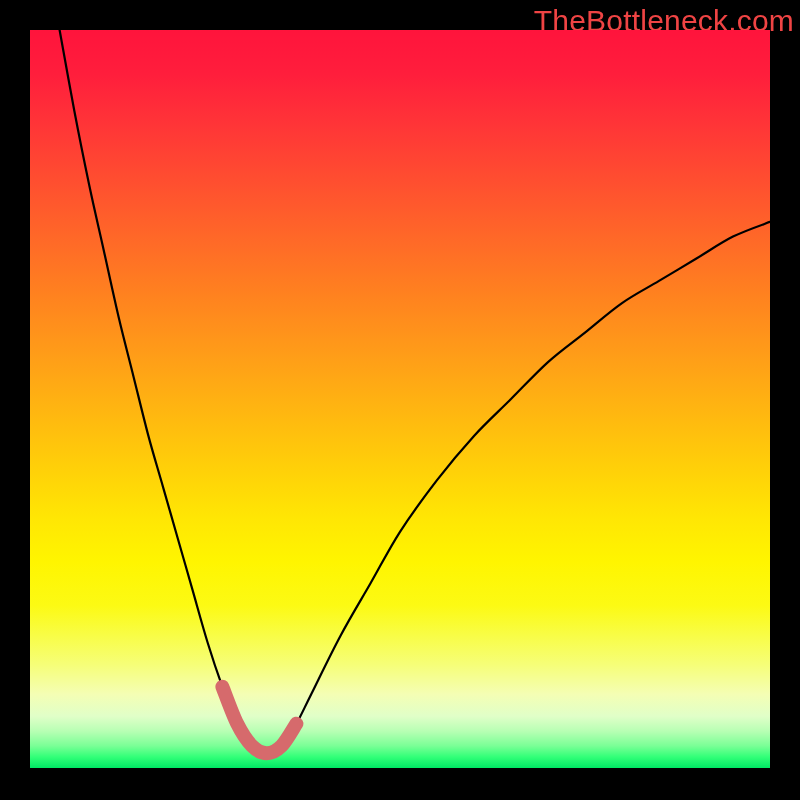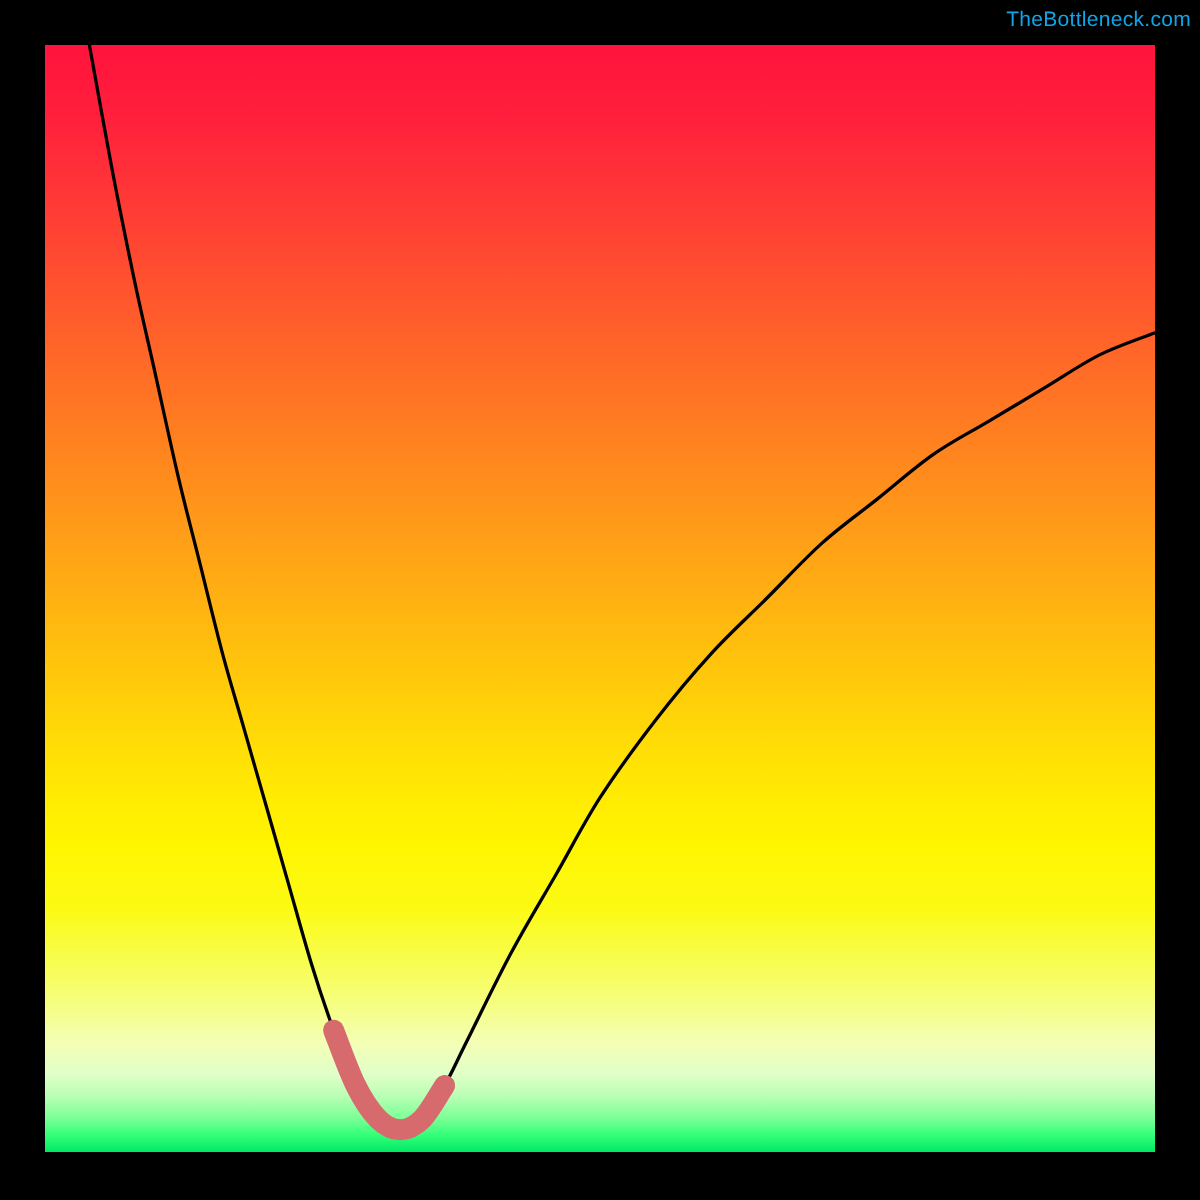--- a/index.html
+++ b/index.html
@@ -48,22 +48,22 @@
       #b8ffb4 95%,
       #7aff96 97%,
       #32ff78 98.5%,
       #00e864 100%
     );
   }
   .watermark {
     position: absolute;
     top: 4px;
     right: 6px;
-    color: #0ea5e9;
-    font-size: 14px;
+    color: #ef4444;
+    font-size: 30px;
     letter-spacing: 0.2px;
     font-weight: 400;
     user-select: none;
   }
   svg.curve {
     position: absolute;
     left: 0;
     top: 0;
     width: 740px;
     height: 738px;

